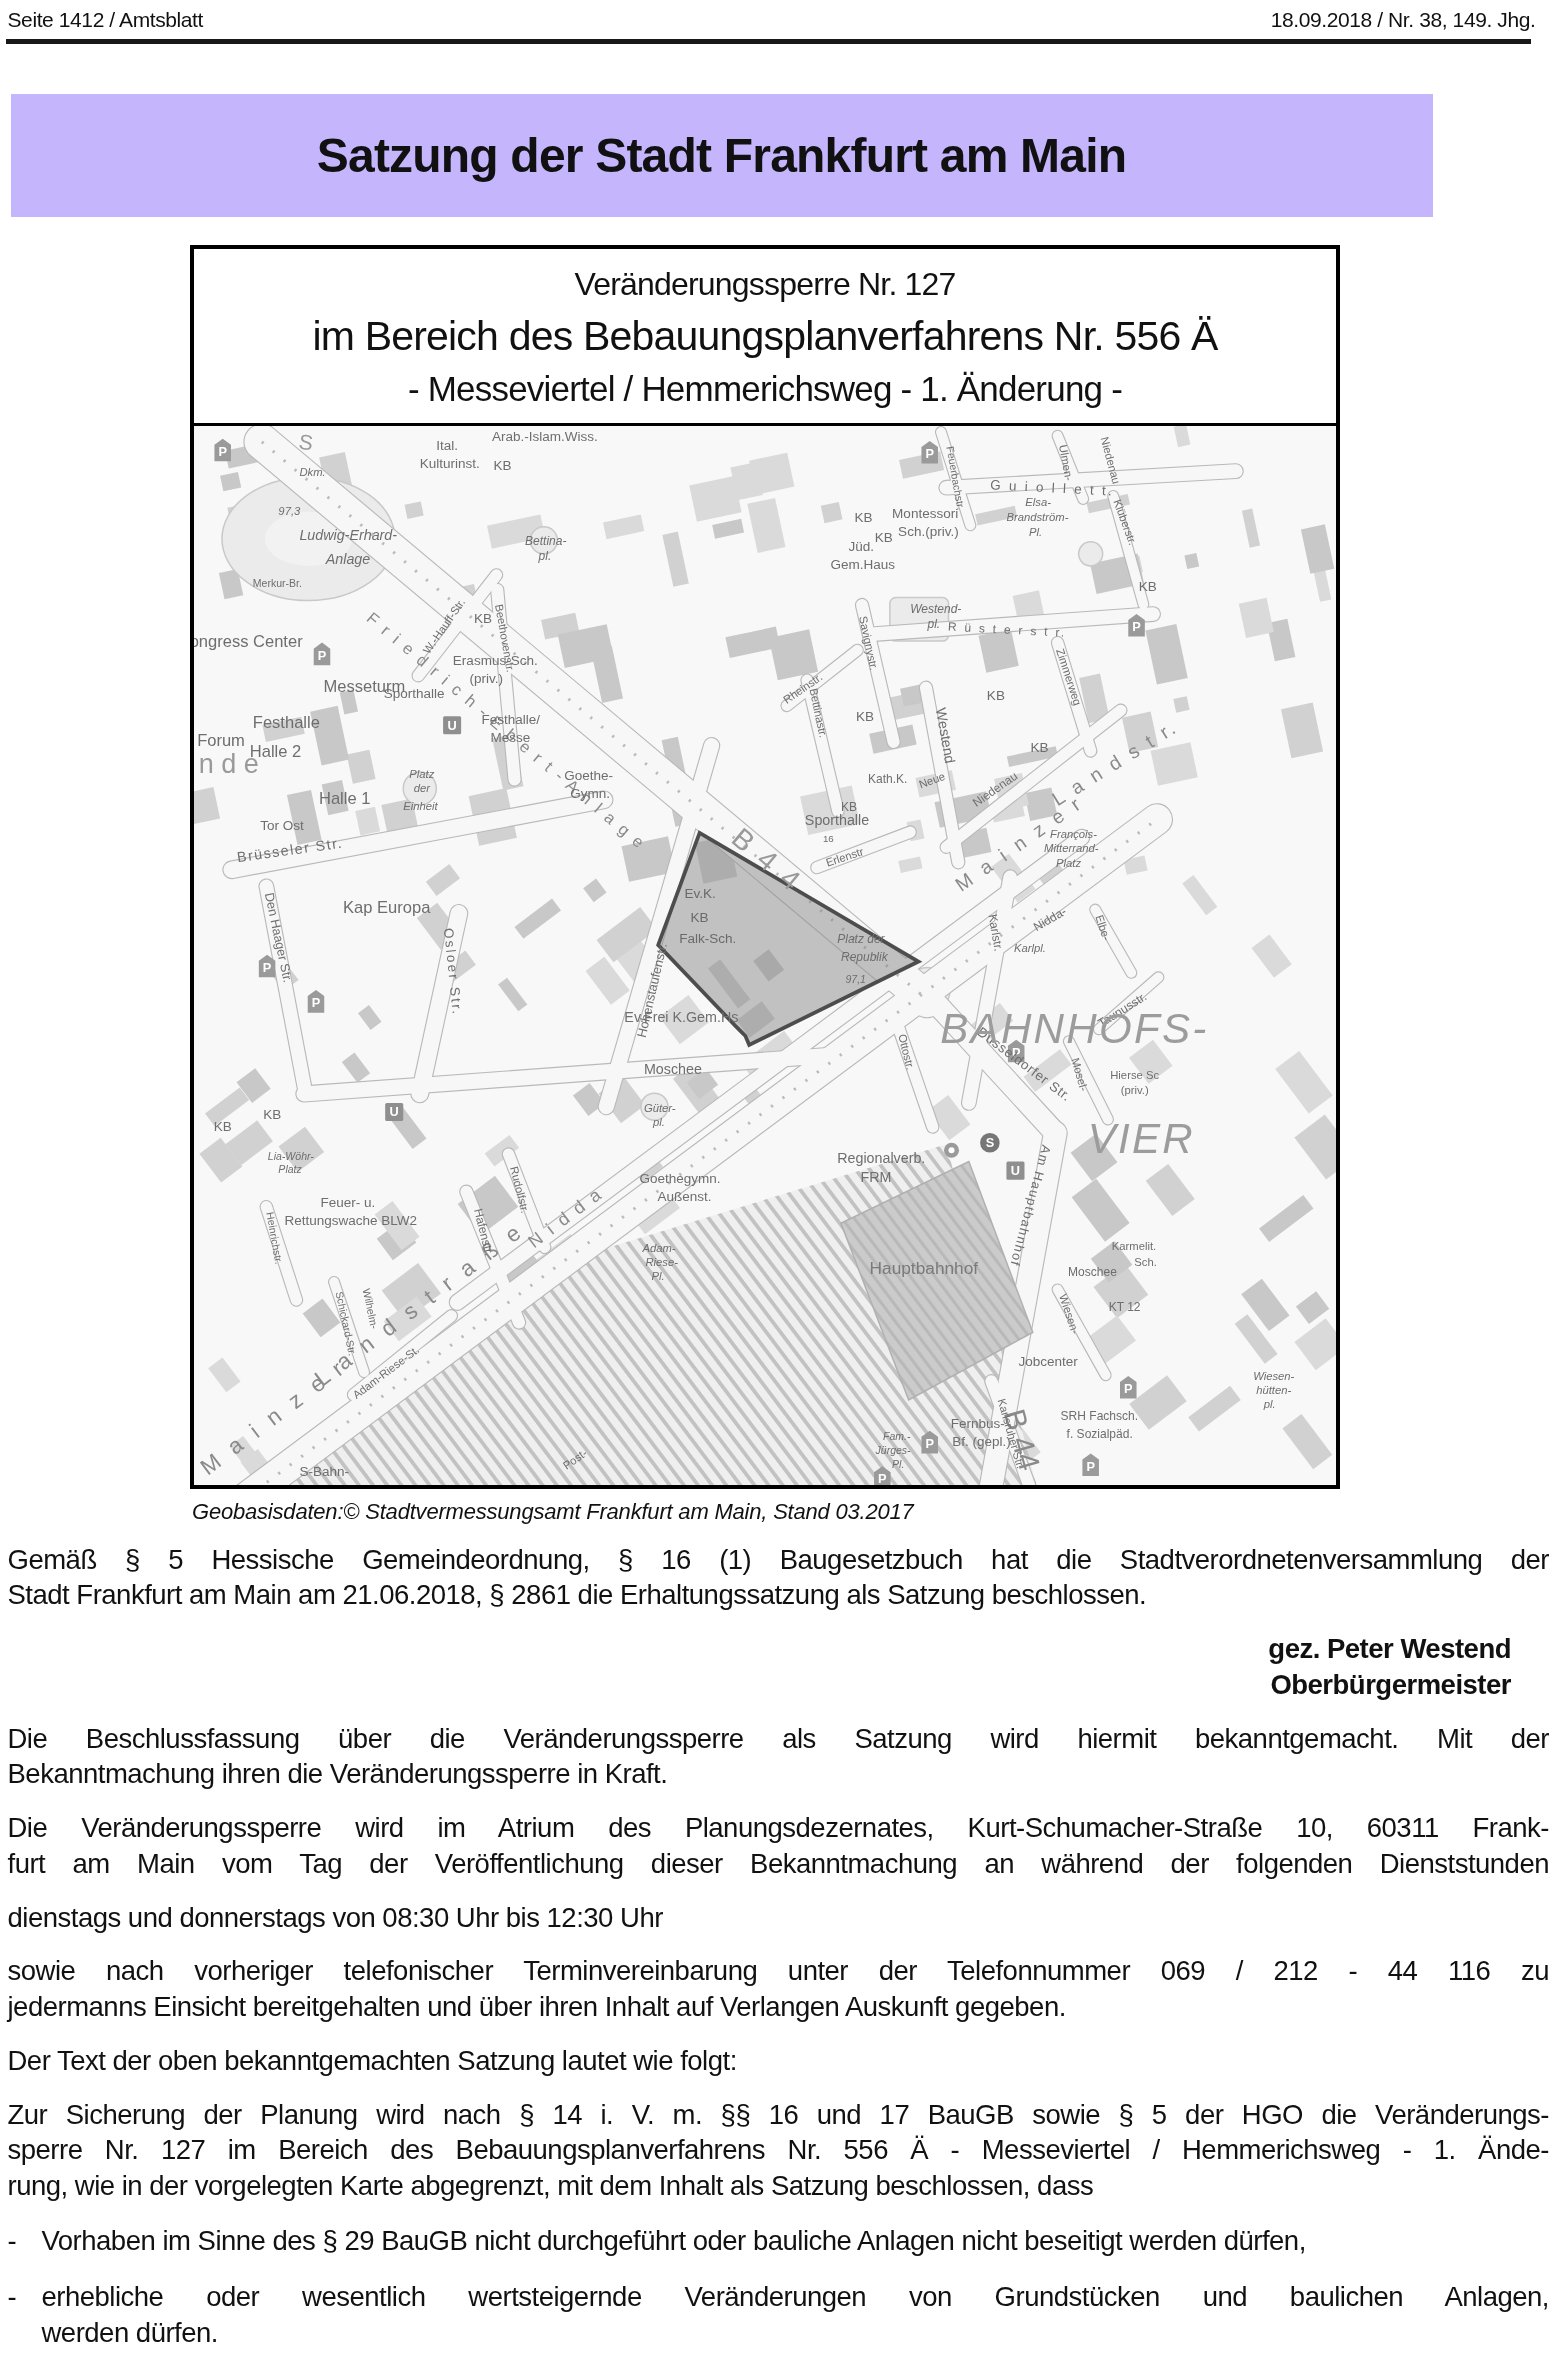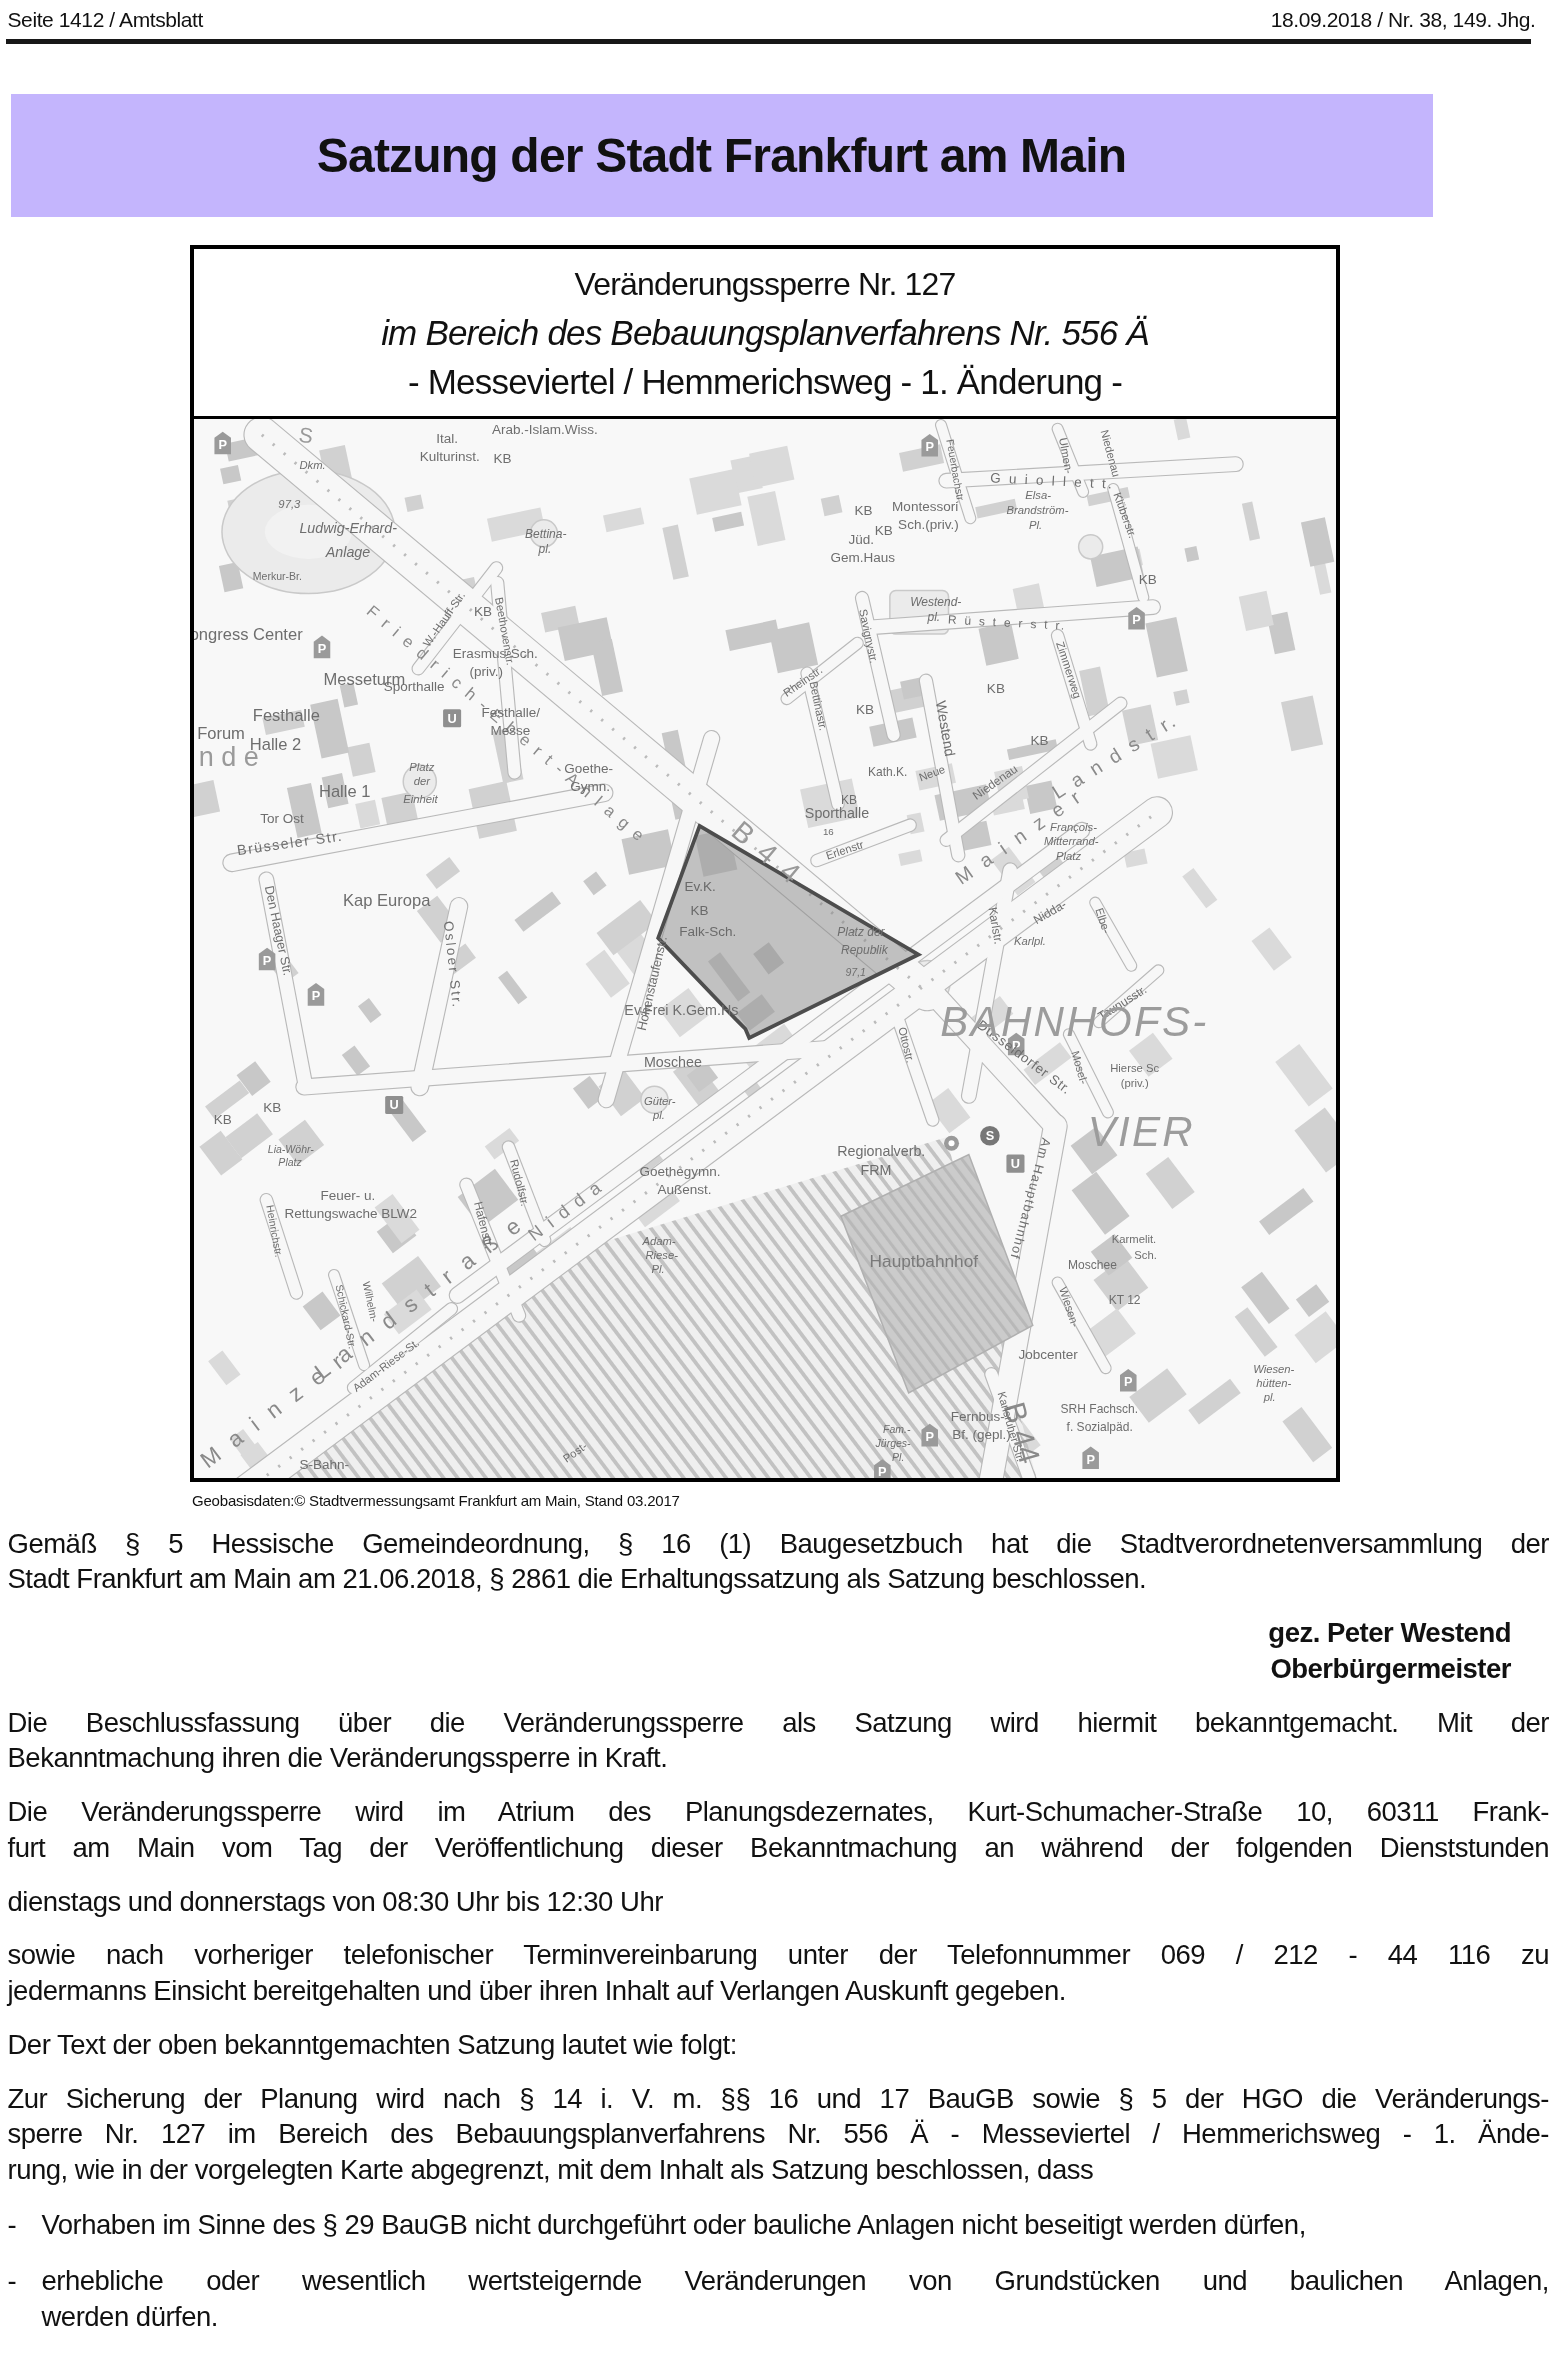--- a/index.html
+++ b/index.html
@@ -4,24 +4,24 @@
 <style>
   html,body{margin:0;padding:0;background:#fff;}
   body{width:1558px;height:2377px;overflow:hidden;font-family:"Liberation Sans",sans-serif;color:#111;position:relative;}
   .hdr{display:flex;justify-content:space-between;padding:7.5px 22.6px 0 7.5px;font-size:21px;letter-spacing:-0.4px;}
   .rule{border-top:5.3px solid #181818;margin:7.5px 27px 0 6px;}
   .banner{margin:50px 0 0 10.5px;width:1422px;height:123px;background:#c4b5fd;display:flex;align-items:center;justify-content:center;}
   .banner span{font-size:48px;font-weight:bold;letter-spacing:-0.8px;}
   .map-box{margin:28px 0 0 190px;width:1142px;border:4.5px solid #000;}
   .box-head{text-align:center;padding:10.5px 0 6px;}
   .bh1{font-size:32px;letter-spacing:-0.8px;margin:6px 0 1.5px;}
-  .bh2{font-size:35px;letter-spacing:-0.8px;margin:10.5px 0 1.5px;font-style:italic;}
+  .bh2{font-size:41px;letter-spacing:-0.8px;margin:10.5px 0 1.5px;}
   .bh3{font-size:35px;letter-spacing:-0.8px;margin:9px 0 7.5px;text-align:center;}
   .map-wrap{border-top:3.8px solid #000;height:1059px;position:relative;overflow:hidden;background:#f8f8f8;}
-  .caption{margin:10.5px 0 0 192px;font-size:15px;letter-spacing:-0.2px;}
+  .caption{margin:10.5px 0 0 192px;font-size:22px;letter-spacing:-0.2px;font-style:italic;}
   .doc-body{padding:16.6px 9px 0 7.5px;font-size:27.5px;line-height:1.30;letter-spacing:-0.5px;}
   .para{margin-top:18px;}
   .para:first-child{margin-top:0;}
   .ln{min-height:35px;}
   .j{text-align:justify;text-align-last:justify;}
   .sig{margin-top:18px;text-align:right;padding-right:38px;font-weight:bold;}
   .bullet{display:flex;margin-top:19.6px;}
   .bdash{width:34px;flex:none;}
   .btext{flex:1;}
   svg text{font-family:"Liberation Sans",sans-serif;}

